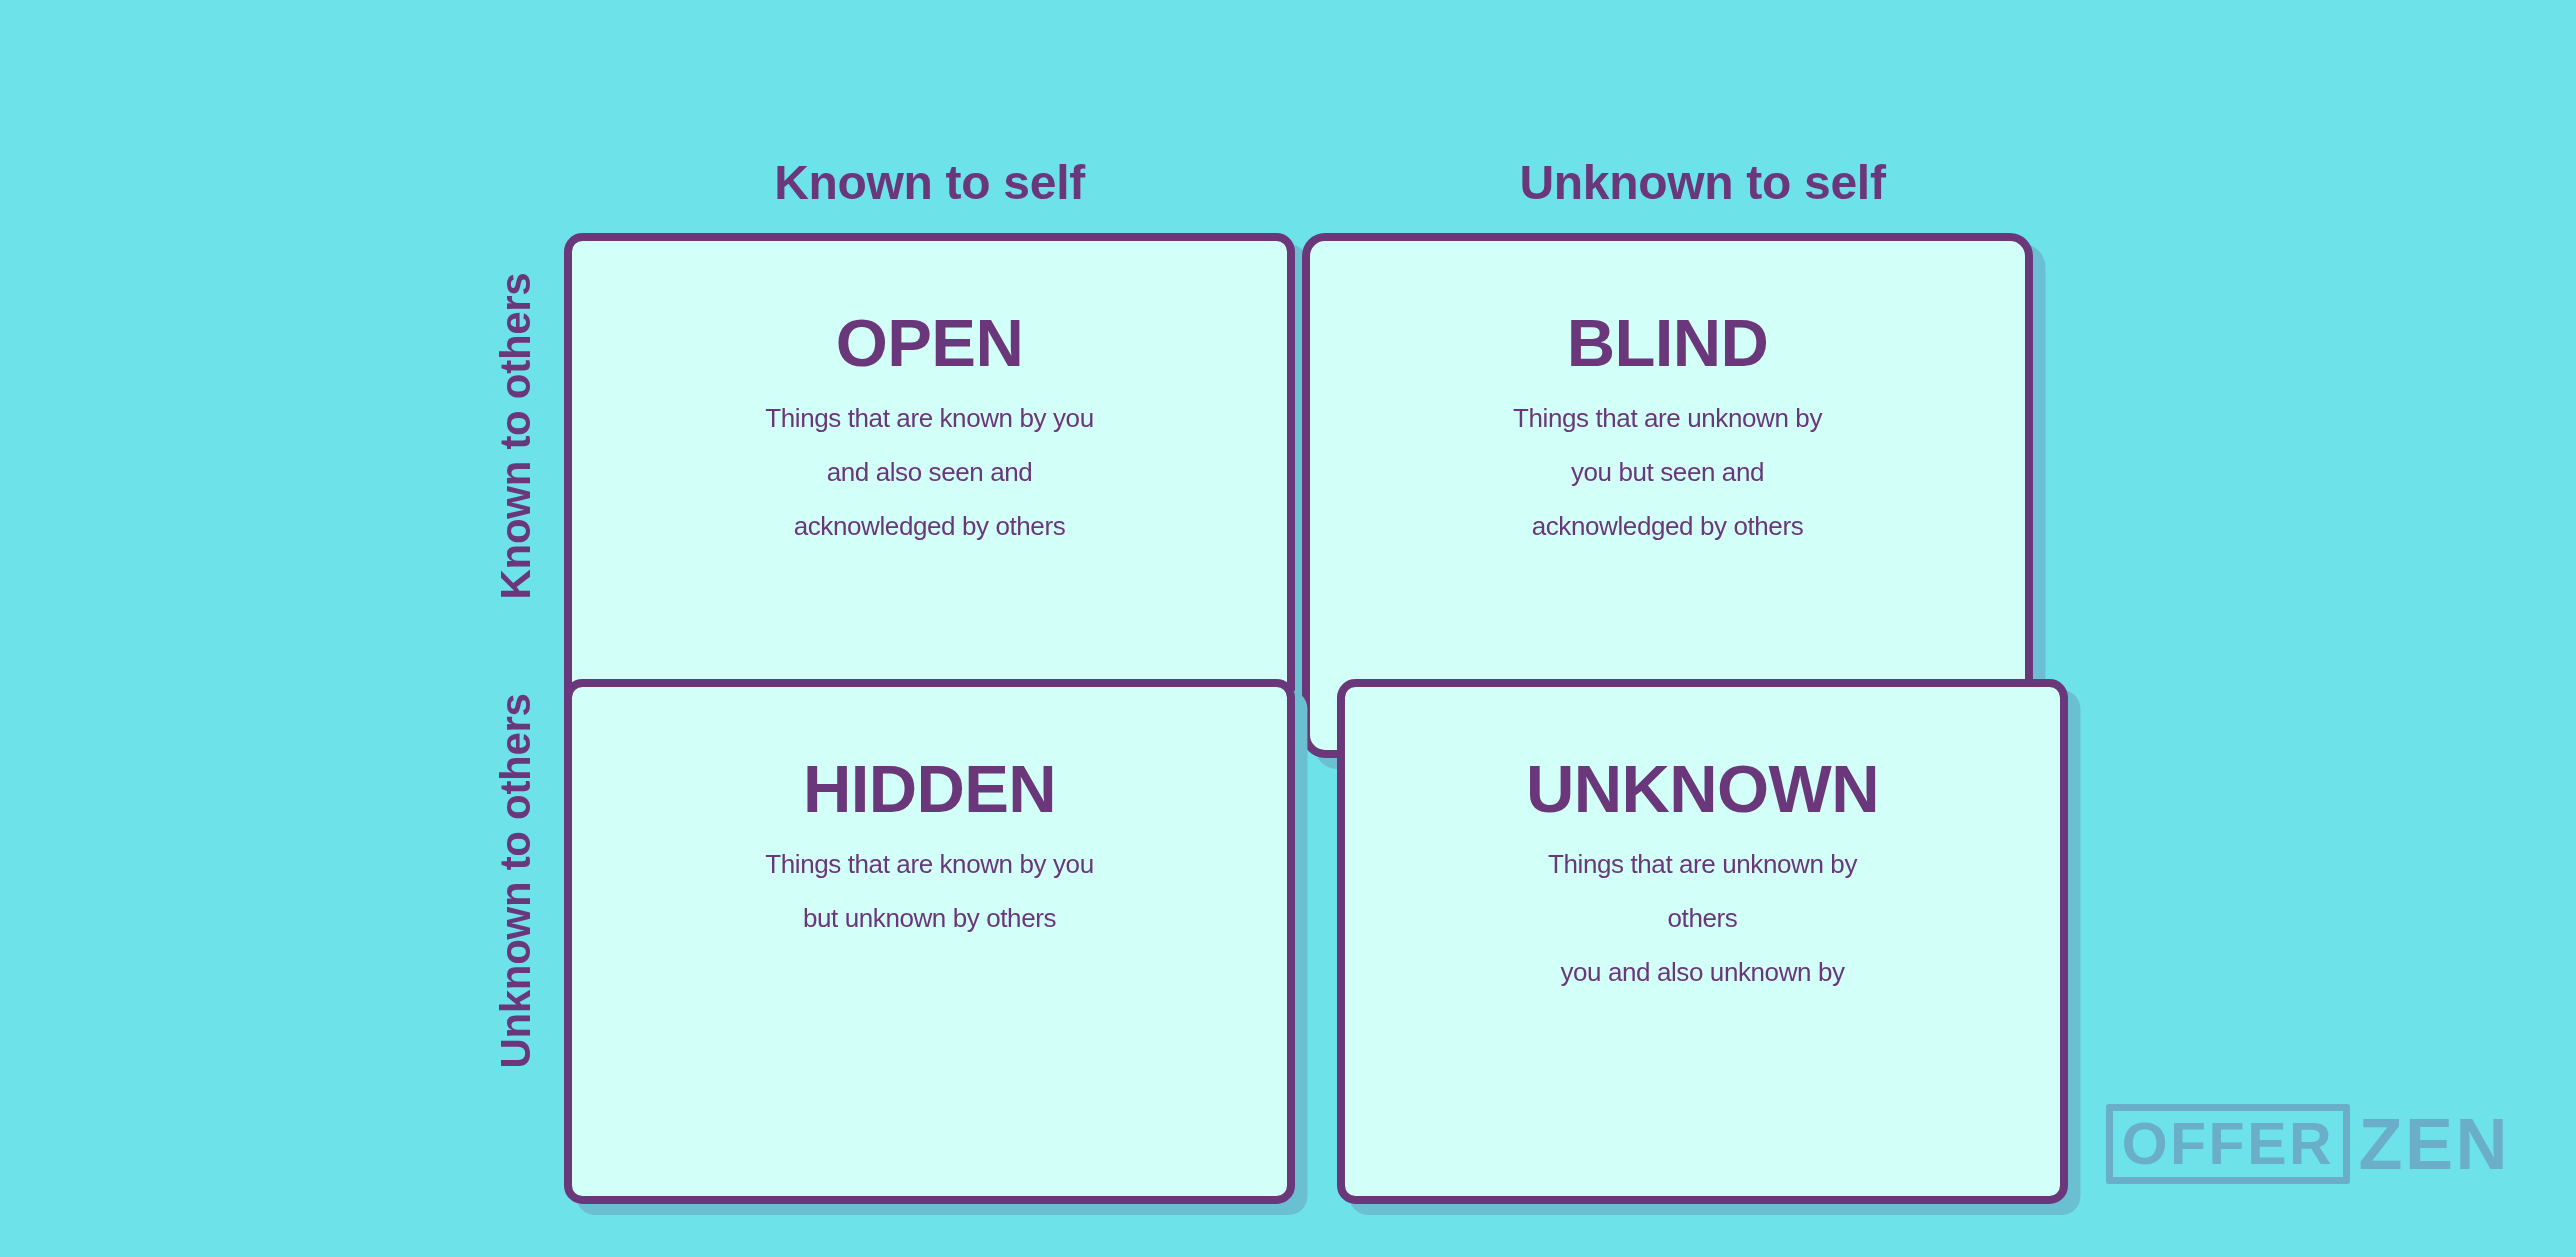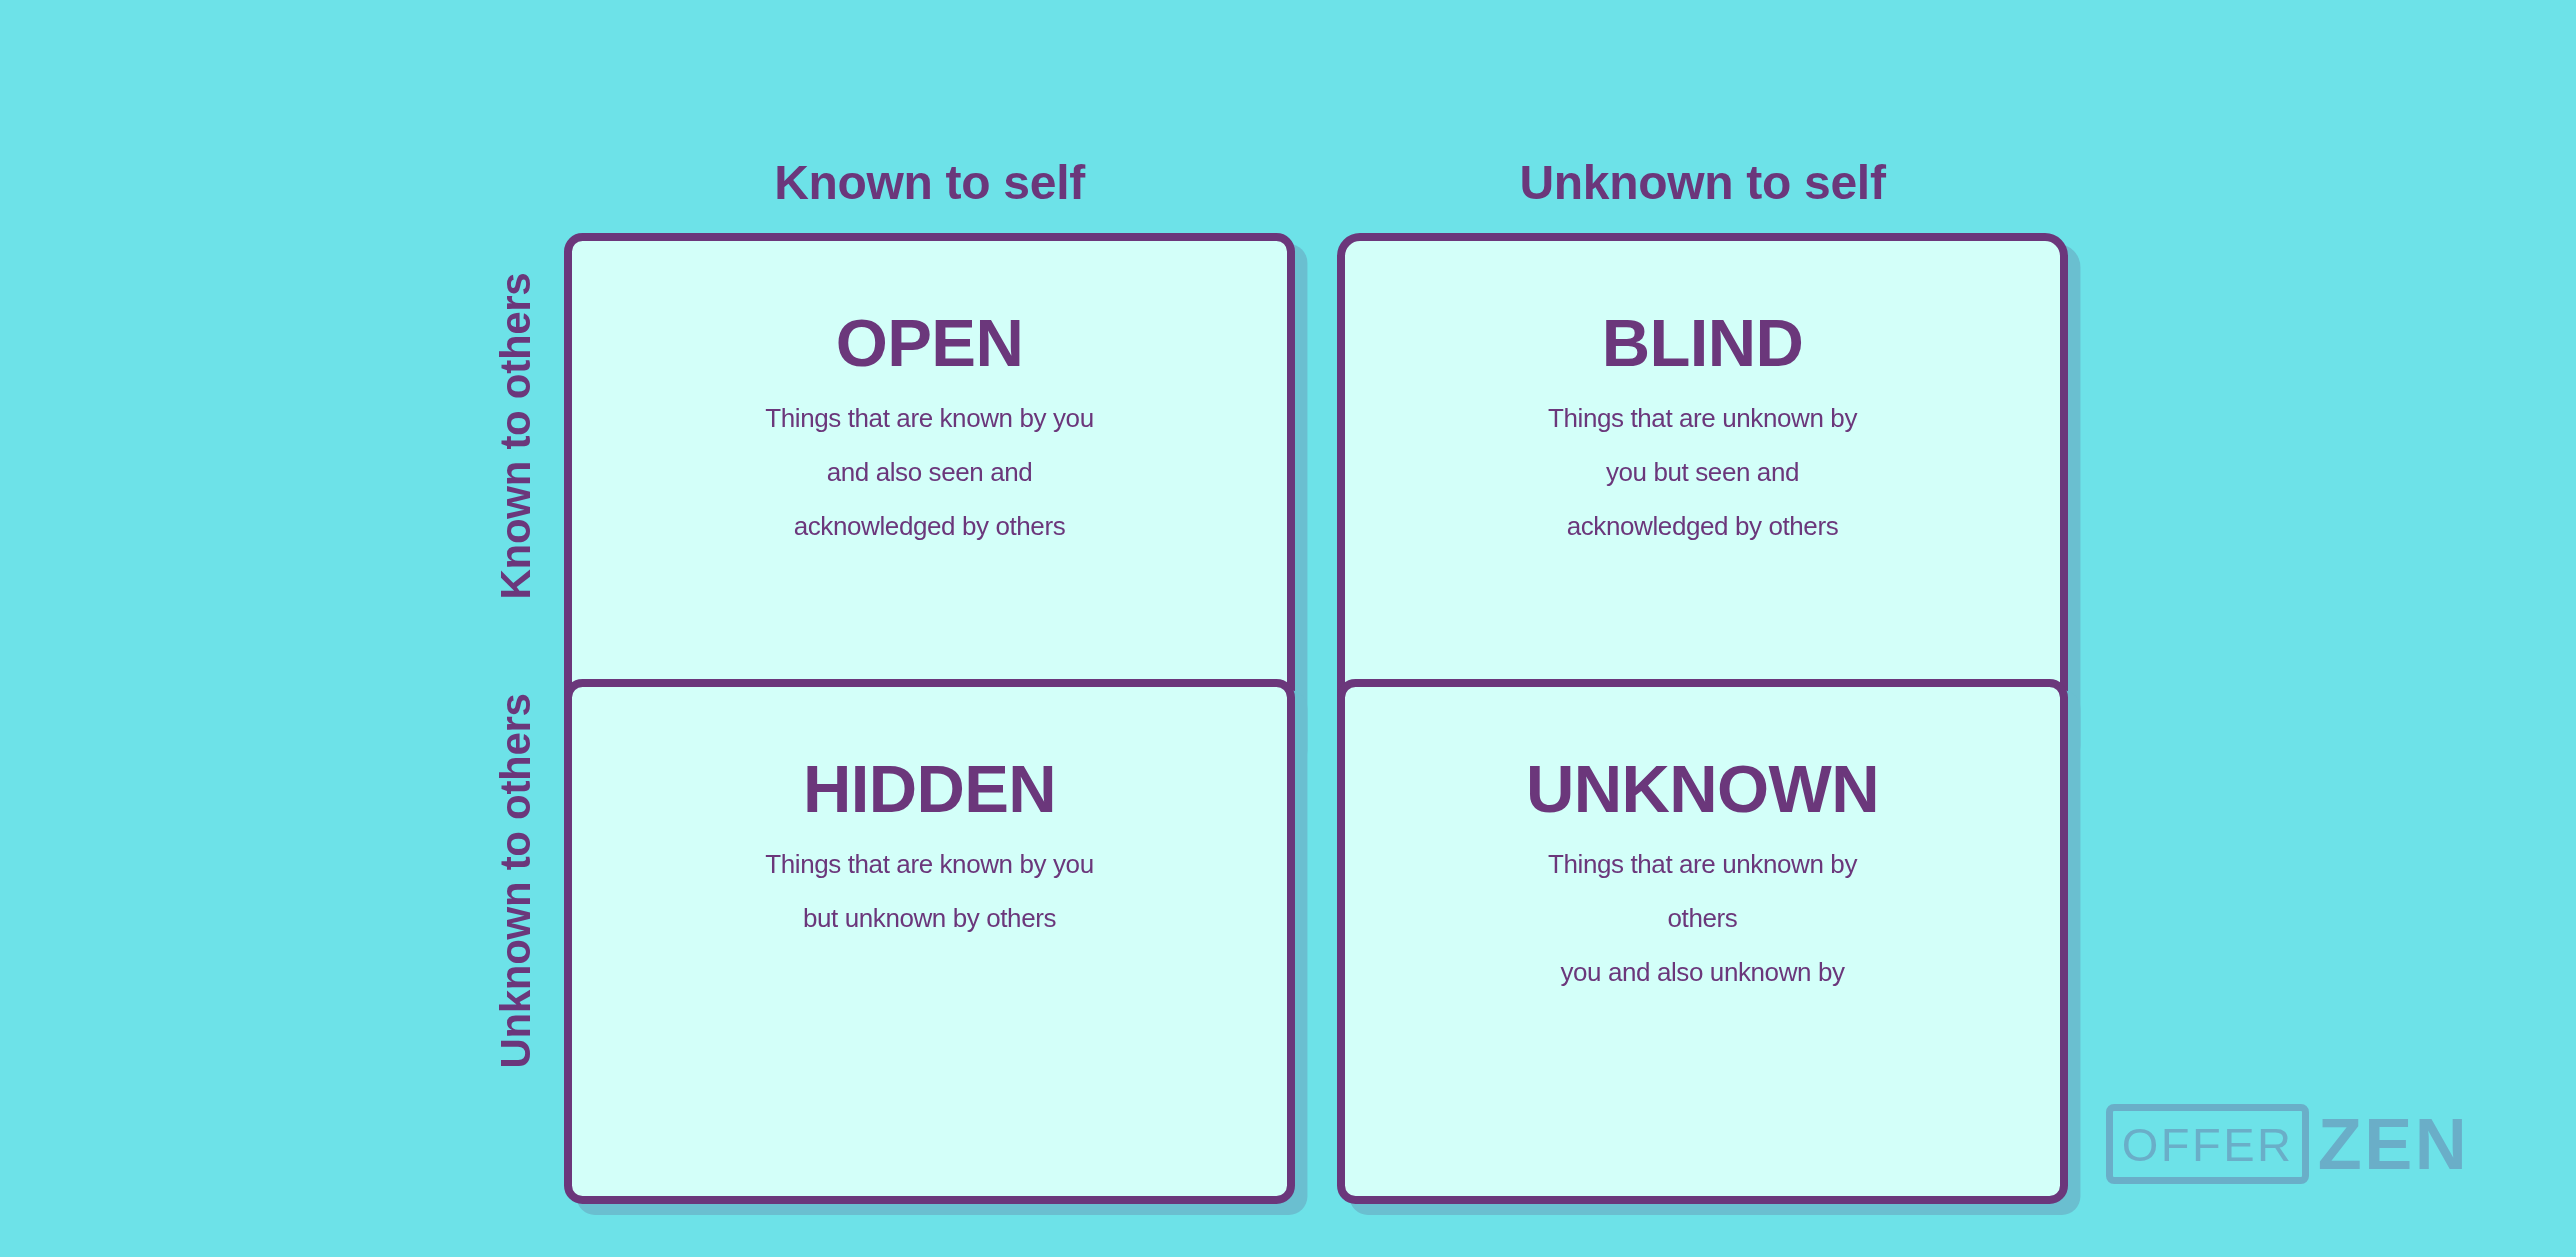--- a/index.html
+++ b/index.html
@@ -43,23 +43,23 @@
     letter-spacing: -0.4px;
   }
   .box-body .line { display: block; white-space: nowrap; }
   .logo {
     position: absolute; left: 2106px; top: 1104px; height: 80px;
     display: flex; align-items: center;
     color: #6AAEC8;
   }
   .logo-boxed {
     box-sizing: border-box; height: 80px;
-    border: 7.4px solid #6AAEC8; border-radius: 8px;
+    border: 7.4px solid #6AAEC8; border-radius: 3px;
     padding: 0 8.7px; display: flex; align-items: center;
-    font-size: 47px; font-weight: normal; letter-spacing: 2.5px; line-height: 1;
+    font-size: 59px; font-weight: bold; letter-spacing: 2.5px; line-height: 1;
   }
   .logo-plain {
     margin-left: 8.7px;
     font-size: 72px; font-weight: bold; letter-spacing: 2.5px; line-height: 1;
   }
 </style>
 </head>
 <body>
 
 <div class="col-label" style="left:564px;">Known to self</div>
@@ -70,21 +70,21 @@
 
 <div class="box" style="left:564px; top:233px;">
   <div class="box-title">OPEN</div>
   <div class="box-body">
     <span class="line">Things that are known by you</span>
     <span class="line">and also seen and</span>
     <span class="line">acknowledged by others</span>
   </div>
 </div>
 
-<div class="box" style="left:1337px; top:233px;border-radius:23px;">
+<div class="box" style="left:1302px; top:233px;border-radius:23px;">
   <div class="box-title">BLIND</div>
   <div class="box-body">
     <span class="line">Things that are unknown by</span>
     <span class="line">you but seen and</span>
     <span class="line">acknowledged by others</span>
   </div>
 </div>
 
 <div class="box" style="left:564px; top:679px;">
   <div class="box-title">HIDDEN</div>

